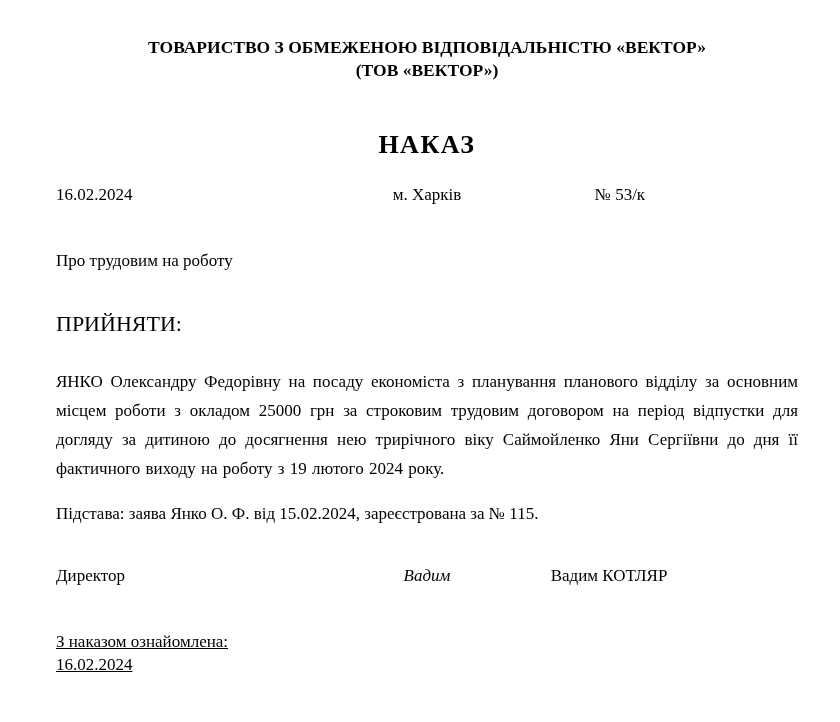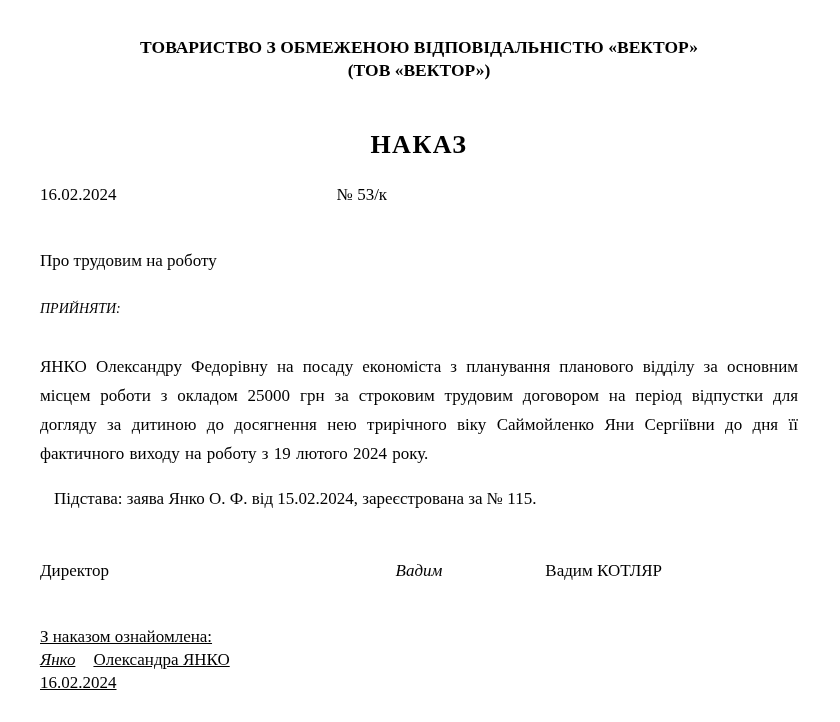--- a/index.html
+++ b/index.html
@@ -4,21 +4,21 @@
 <style>
   * { margin: 0; padding: 0; box-sizing: border-box; }
   html, body { background: #ffffff; }
   body {
     width: 840px; height: 722px;
     font-family: "Liberation Serif", "DejaVu Serif", serif;
     color: #000000;
   }
   .page {
     width: 840px; height: 722px;
-    padding: 36px 42px 0 40px;
+    padding: 36px 42px 0 56px;
     background: #ffffff;
     font-size: 17px;
     overflow: hidden;
   }
   .org-header {
     text-align: center;
     font-weight: 700;
     font-size: 17.5px;
     line-height: 23px;
   }
@@ -32,32 +32,32 @@
   }
   .meta-row {
     display: grid;
     grid-template-columns: 1fr 1fr 1fr;
     margin-top: 27px;
     line-height: 22px;
   }
   .meta-city { text-align: center; }
   .meta-number { padding-left: 44px; }
   .subject { margin-top: 44px; line-height: 22px; }
-  .resolution { margin-top: 26px; font-size: 14px; line-height: 22px; font-style: italic; }
+  .resolution { margin-top: 41px; font-size: 22px; line-height: 22px; }
   .body-par {
     margin-top: 32px;
     text-align: justify;
     line-height: 29px;
     word-spacing: 1px;
   }
-  .basis { margin-top: 20px; line-height: 22px; margin-left: 14px; }
+  .basis { margin-top: 20px; line-height: 22px; }
   .sign-row {
     display: grid;
     grid-template-columns: 1fr 1fr 1fr;
-    margin-top: 50px;
+    margin-top: 40px;
     line-height: 22px;
   }
   .sign-signature { text-align: center; font-style: italic; }
   .sign-name { text-align: left; }
   .ack { margin-top: 43px; line-height: 23px; text-decoration: underline; }
   .italic { font-style: italic; }
   .ack-gap { display: inline-block; width: 18px; }
 </style>
 </head>
 <body>
@@ -66,38 +66,36 @@
 
   <div class="org-header">
     <div>ТОВАРИСТВО З ОБМЕЖЕНОЮ ВІДПОВІДАЛЬНІСТЮ «ВЕКТОР»</div>
     <div>(ТОВ «ВЕКТОР»)</div>
   </div>
 
   <div class="doc-title">НАКАЗ</div>
 
   <div class="meta-row">
     <div class="meta-date">16.02.2024</div>
+    <div class="meta-city">м. Харків</div>
     <div class="meta-number">№ 53/к</div>
   </div>
 
   <div class="subject">Про трудовим на роботу</div>
 
   <div class="resolution">ПРИЙНЯТИ:</div>
 
   <p class="body-par">ЯНКО Олександру Федорівну на посаду економіста з планування планового відділу за основним місцем роботи з окладом 25000 грн за строковим трудовим договором на період відпустки для догляду за дитиною до досягнення нею трирічного віку Саймойленко Яни Сергіївни до дня її фактичного виходу на роботу з 19 лютого 2024 року.</p>
 
   <div class="basis">Підстава: заява Янко О. Ф. від 15.02.2024, зареєстрована за № 115.</div>
 
   <div class="sign-row">
     <div>Директор</div>
     <div class="sign-signature">Вадим</div>
     <div class="sign-name">Вадим КОТЛЯР</div>
   </div>
 
   <div class="ack">
     <div>З наказом ознайомлена:</div>
-    <div>
-      <span class="italic">Янко</span><span class="ack-gap"></span><span>Олександра ЯНКО</span>
-    </div>
     <div>16.02.2024</div>
   </div>
 
 </div>
 
 </body></html>

